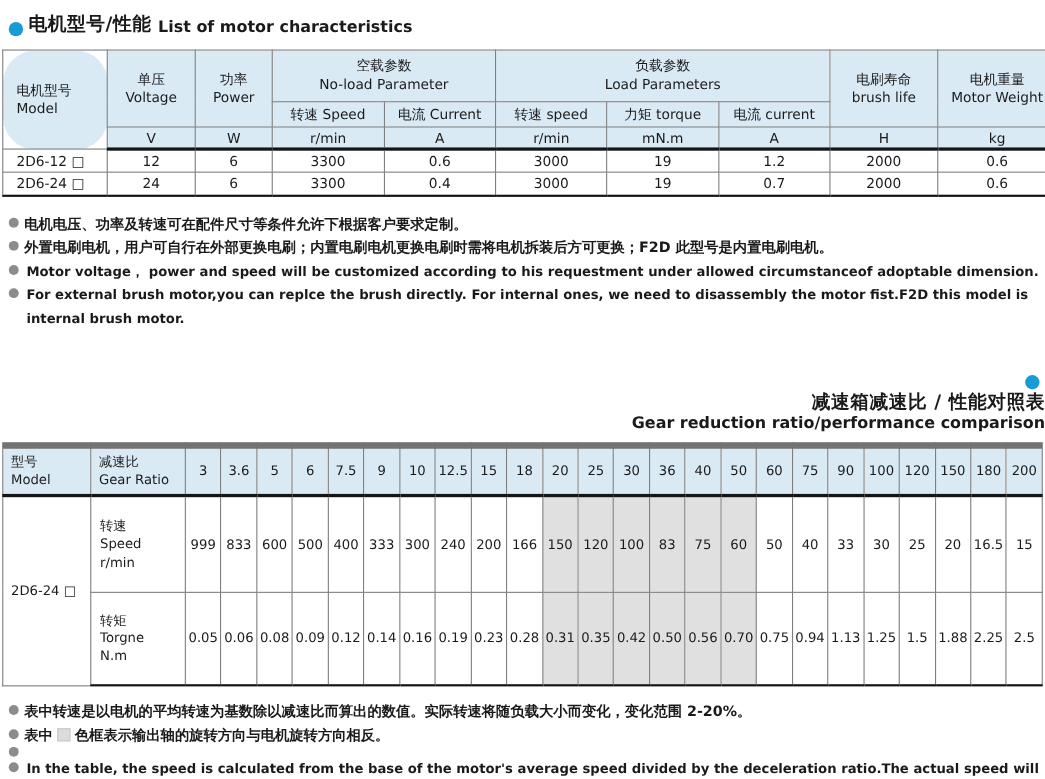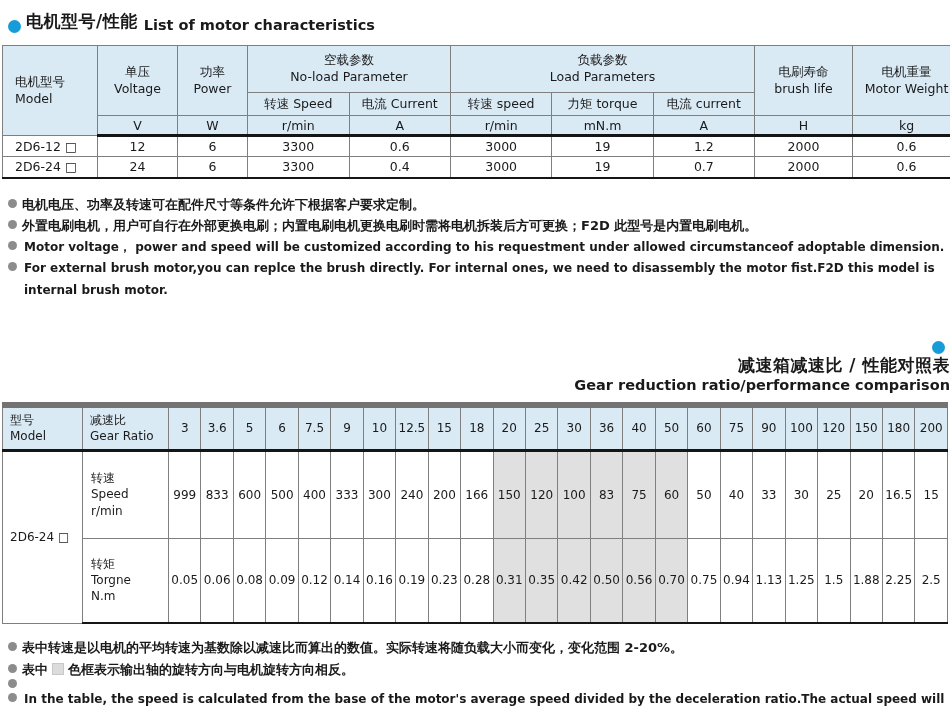--- a/index.html
+++ b/index.html
@@ -22,21 +22,21 @@
   
   .t1 { margin-top: 12px; font-size: 12.5px; border-top: 1px solid #444; }
   .t1 tr.h1 { height: 47px; }
   .t1 tr.h2 { height: 23px; }
   .t1 tr.hu { height: 20px; }
   .t1 tr.dr { height: 21px; }
   .t1 tr.h1 th, .t1 tr.h2 th, .t1 tr.hu td { background: #d9eaf5; }
   .t1 tr.hu td { border-bottom: 3px solid #151515; }
   .t1 tr.dr:last-child td { border-bottom: 2px solid #151515; }
   .t1 .model { text-align: left; padding-left: 12px; }
-  .w-model { width: 95px; } .w-volt { width: 80px; } .w-pow { width: 70px; }
+  .w-model { width: 95px; border-radius: 29px; } .w-volt { width: 80px; } .w-pow { width: 70px; }
   .w-noload { width: 203px; } .w-load { width: 304px; }
   .w-brush { width: 98px; } .w-weight { width: 108px; }
 
   
   .notes { margin-top: 15px; padding-left: 8px; }
   .notes2 { margin-top: 13px; }
   .note { display: flex; align-items: baseline; line-height: 21.5px; font-size: 13px; font-weight: bold; }
   .note .nb { width: 9px; height: 9px; border-radius: 50%; background: #8c8c8c;
     display: inline-block; margin-right: 5px; flex: 0 0 auto; position: relative; top: -1px; }
   .note.en { font-size: 12px; }

